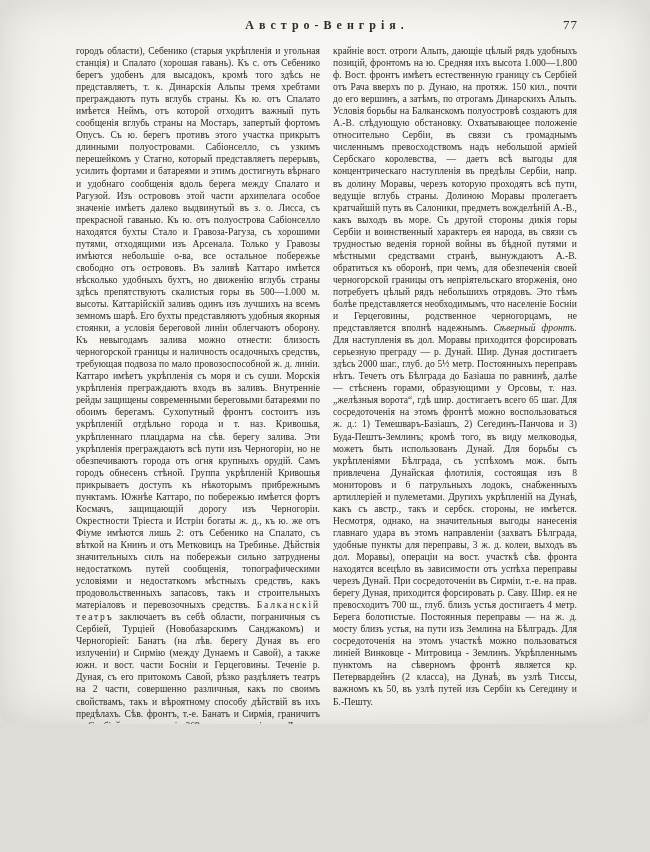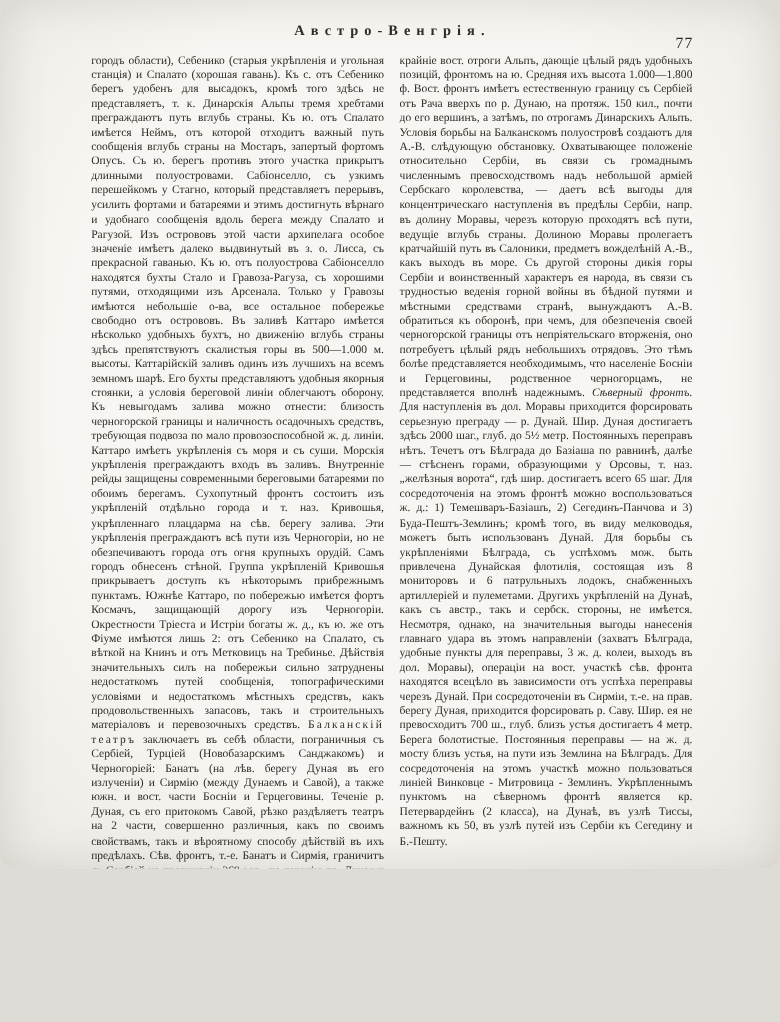--- a/index.html
+++ b/index.html
@@ -30,21 +30,21 @@
     text-align: center;
     font-weight: bold;
     font-size: 12px;
     letter-spacing: 5px;
     padding-top: 2px;
     white-space: nowrap;
   }
   .page-number {
     position: absolute;
     right: 0;
-    top: 12px;
+    top: 1px;
     font-size: 13px;
     letter-spacing: 1px;
   }
   .cols {
     display: flex;
     gap: 13px;
     margin-top: 3px;
   }
   .col {
     width: 244px;

